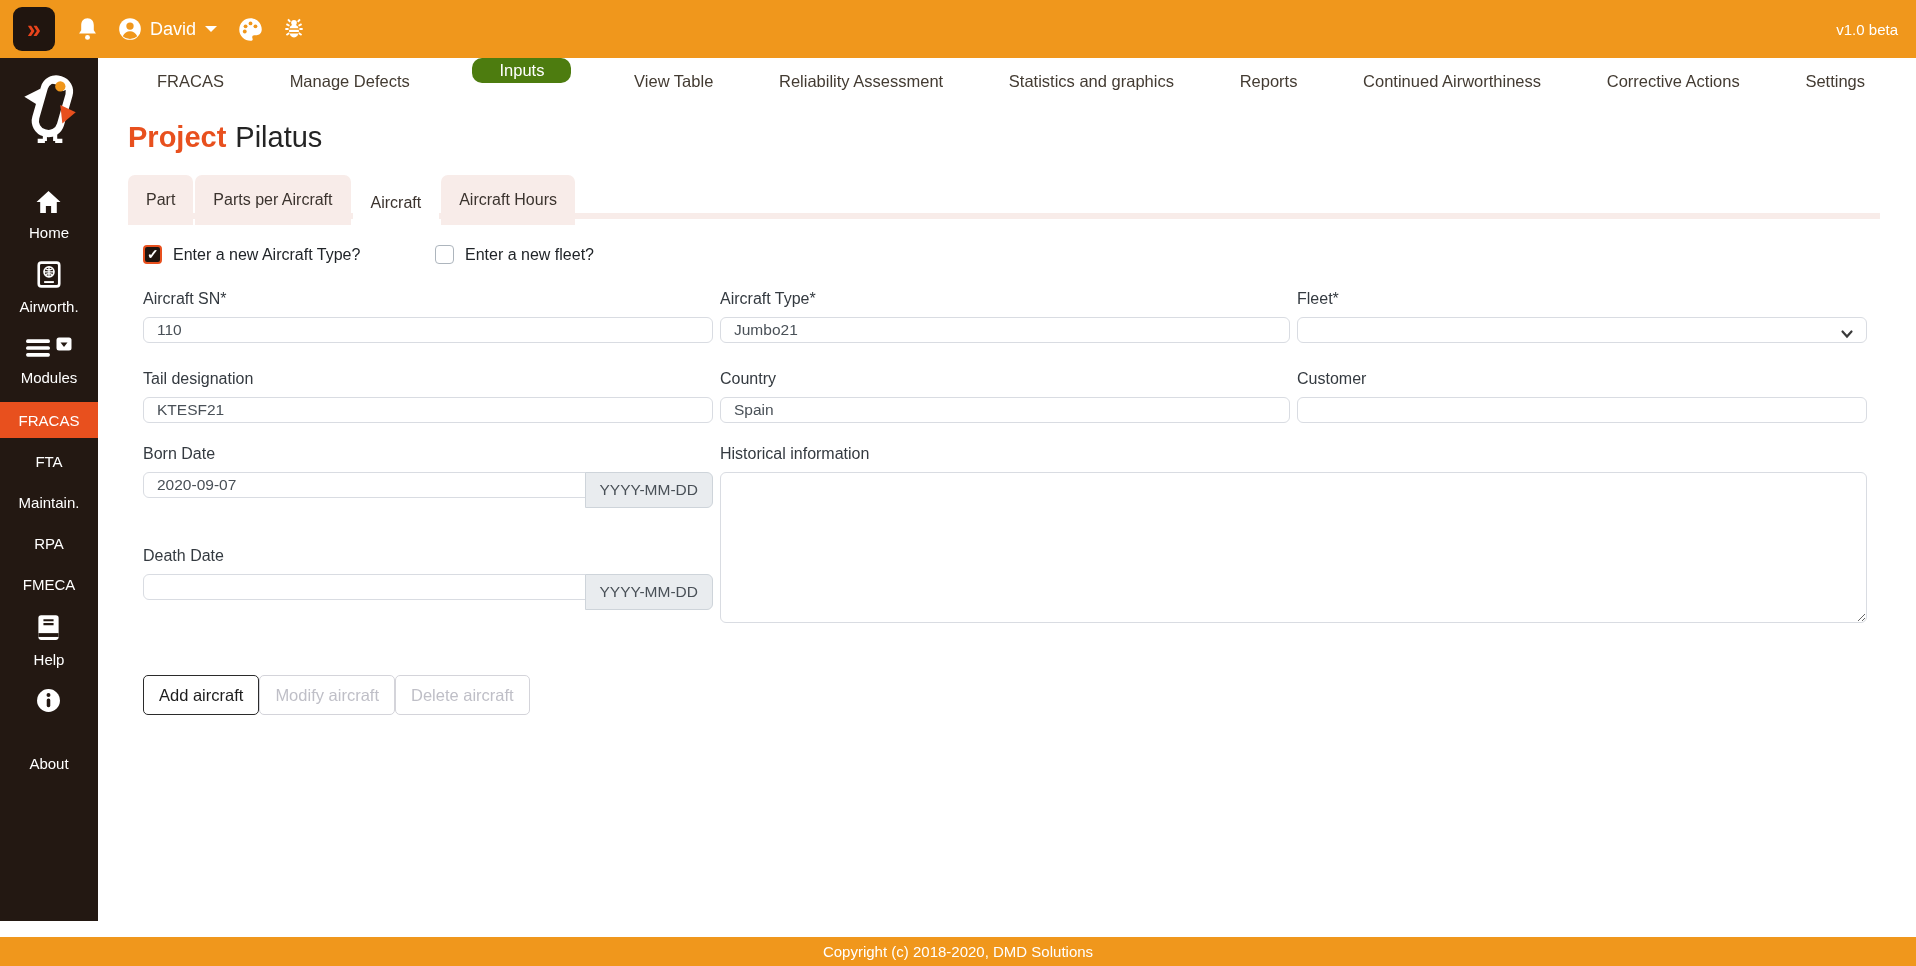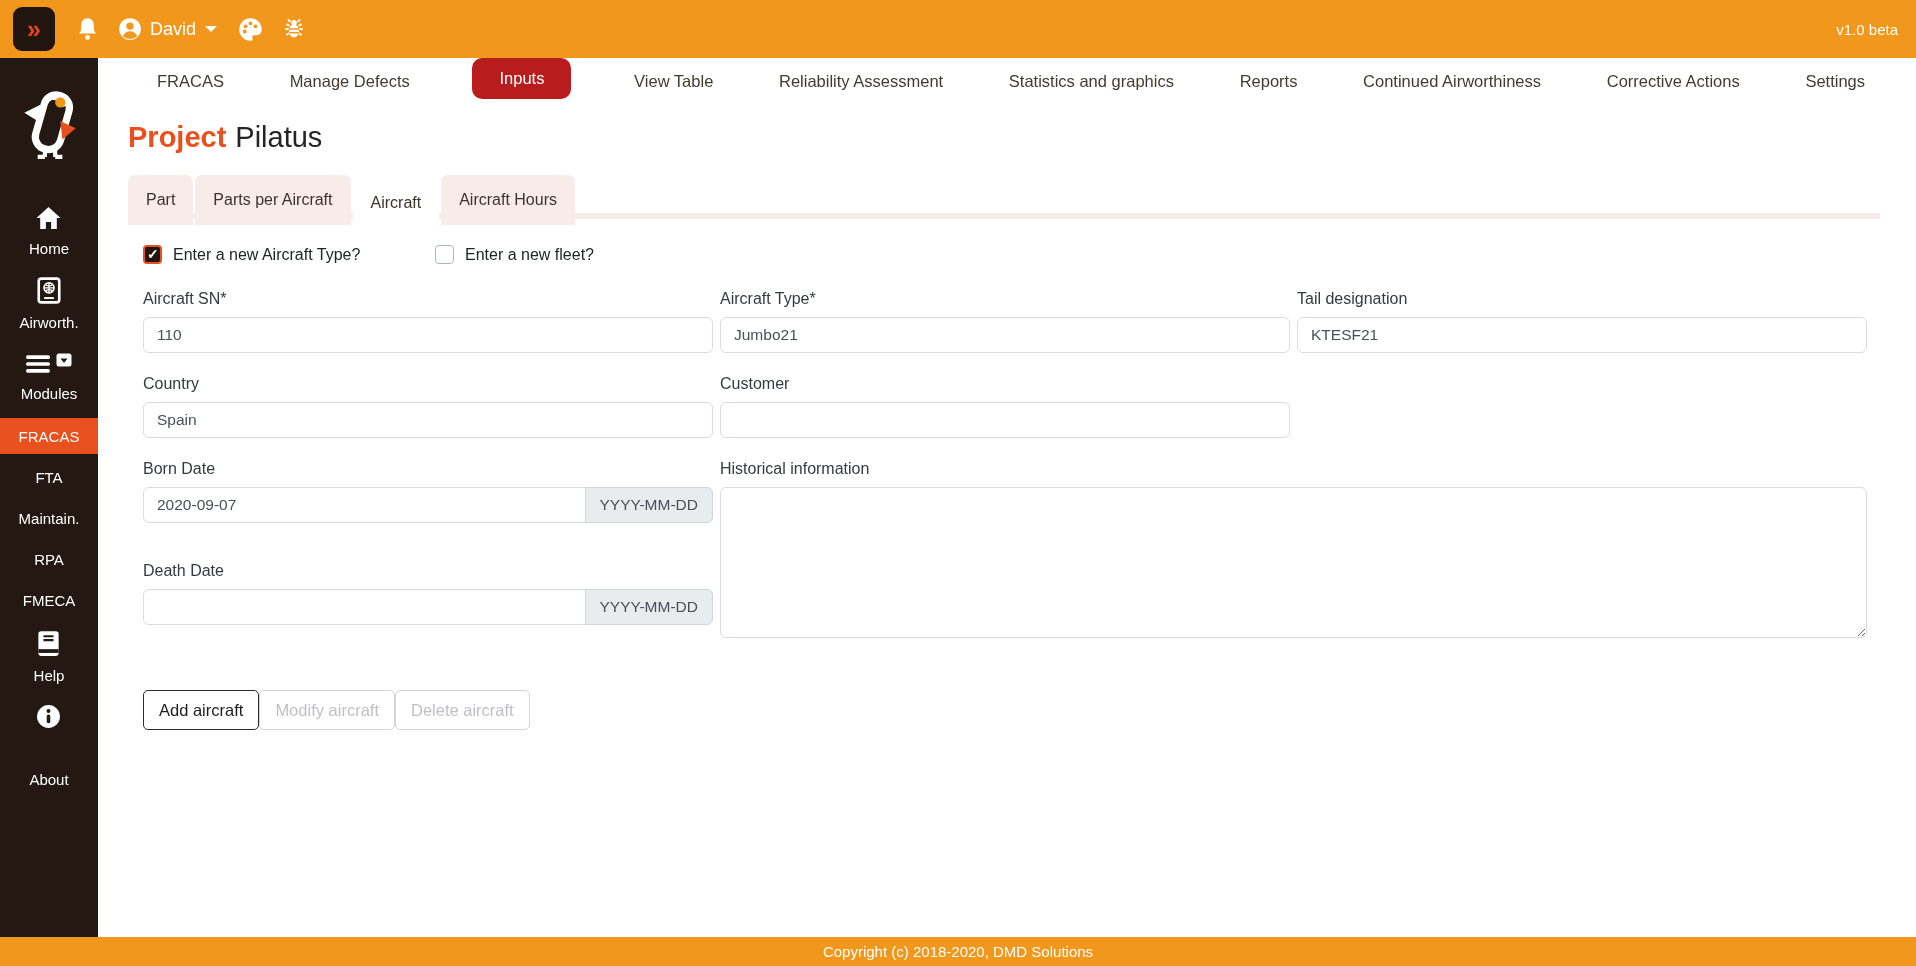--- a/index.html
+++ b/index.html
@@ -11,40 +11,40 @@
   .tb-icon{display:flex;align-items:center;justify-content:center;cursor:pointer;}
   .tb-bell{margin-left:19px;}
   .tb-user{margin-left:16px;display:flex;align-items:center;gap:7px;cursor:pointer;}
   .tb-user .uname{font-size:18px;color:#fff;}
   .caret-down{width:0;height:0;border-left:6px solid transparent;border-right:6px solid transparent;border-top:6px solid #fff;margin-left:2px;}
   .tb-palette{margin-left:20px;}
   .tb-bug{margin-left:17px;}
   .tb-version{margin-left:auto;margin-right:18px;font-size:15px;text-align:right;}
 
   
-  .sidebar{position:absolute;left:0;top:58px;width:98px;height:879px;background:#231812;display:flex;flex-direction:column;align-items:center;color:#fff;z-index:4;}
+  .sidebar{position:absolute;left:0;top:42px;width:98px;height:879px;background:#231812;display:flex;flex-direction:column;align-items:center;color:#fff;z-index:4;}
   .logo{margin-top:28px;}
   .side-item{display:flex;flex-direction:column;align-items:center;cursor:pointer;}
   .side-item .side-label{font-size:15px;margin-top:6px;color:#fff;}
   .si-home{margin-top:42px;}
   .si-airworth{margin-top:20px;}
   .si-modules{margin-top:22px;}
   .modules-icons{display:flex;align-items:flex-start;gap:5px;}
   .fracas-item{margin-top:16px;width:98px;height:36px;background:#E8501E;display:flex;align-items:center;justify-content:center;font-size:15px;cursor:pointer;}
   .side-text{font-size:15px;margin-top:24px;cursor:pointer;}
   .side-text.first{margin-top:15px;}
   .si-help{margin-top:21px;}
   .si-about{margin-top:20px;gap:32px;}
 
   
   .main{position:absolute;left:98px;top:58px;width:1818px;height:879px;background:#fff;}
 
   .nav{display:flex;justify-content:space-between;height:47px;padding:0 48px 0 56px;color:#433B32;font-size:16.5px;}
   .nav-item{display:flex;align-items:center;padding:0 3px;cursor:pointer;white-space:nowrap;}
-  .nav-item.active{background:#b91c1c;color:#fff;border-radius:10px;height:41px;align-self:flex-start;padding:0 27px;}
+  .nav-item.active{background:#4d7c0f;color:#fff;border-radius:10px;height:25px;align-self:flex-start;padding:0 27px;}
 
   .page-title{margin:16px 0 0 30px;font-size:29px;display:flex;align-items:baseline;gap:9px;}
   .pt-accent{color:#E8501E;font-weight:800;}
   .pt-rest{color:#242424;font-weight:500;}
 
   .tabstrip{position:relative;margin:21px 36px 0 30px;height:44px;}
   .tabs{display:flex;gap:2px;position:relative;z-index:2;}
   .tab{background:#F8ECE9;border-radius:7px 7px 0 0;height:38px;display:flex;align-items:center;padding:6px 18px;font-size:16px;color:#3B332E;cursor:pointer;}
   .tab.active{background:#fff;height:44px;}
   .tab-underline{position:absolute;left:0;right:0;top:38px;height:6px;background:#F8ECE9;z-index:1;}
@@ -54,21 +54,21 @@
   .checkgroup{display:flex;align-items:center;}
   .checkgroup.g1{width:292px;align-items:flex-end;}
   .cb{width:19px;height:19px;box-sizing:border-box;border:1px solid #ADB5BD;border-radius:4px;background:#fff;margin-right:11px;position:relative;cursor:pointer;flex:none;}
   .cb.checked{background:#20150F;border:2px solid #E8501E;}
   .cb.checked::after{content:"\2713";position:absolute;left:2px;top:-1px;color:#fff;font-size:14px;font-weight:bold;}
   .cb-label{font-size:16px;color:#212529;cursor:pointer;}
 
   .grid{display:grid;grid-template-columns:570px 570px 570px;column-gap:7px;margin-top:26px;}
   .fgroup{margin-bottom:22px;}
   .flabel{display:block;font-size:16px;color:#343A40;margin-bottom:9px;}
-  .fcontrol{width:100%;height:36px;box-sizing:border-box;border:1px solid #D9DCE2;border-radius:6px;padding:4px 13px;font-size:15.5px;color:#495057;outline:none;background:#fff;font-family:inherit;}
+  .fcontrol{width:100%;height:20px;box-sizing:border-box;border:1px solid #D9DCE2;border-radius:6px;padding:12px 13px;font-size:15.5px;color:#495057;outline:none;background:#fff;font-family:inherit;}
   .selwrap{position:relative;}
   .selwrap select{appearance:none;-webkit-appearance:none;-moz-appearance:none;}
   .sel-chevron{position:absolute;right:13px;top:10px;pointer-events:none;display:flex;}
   .input-group{display:flex;}
   .input-group .fcontrol{border-radius:6px 0 0 6px;flex:1;min-width:0;}
   .ig-addon{box-sizing:border-box;height:36px;background:#E9ECEF;border:1px solid #CED4DA;border-radius:0 6px 6px 0;margin-left:-1px;display:flex;align-items:center;padding:0 14px;font-size:15.5px;color:#495057;flex:none;}
   textarea.fcontrol{height:151px;resize:both;padding:8px 13px;line-height:1.35;}
   .g-hist{grid-column:2/4;grid-row:3/5;}
   .g-born{grid-column:1;grid-row:3;}
   .g-death{grid-column:1;grid-row:4;}
@@ -263,20 +263,33 @@
     <div class="grid">
 
       <div class="fgroup">
         <label class="flabel">Aircraft SN*</label>
         <input class="fcontrol" value="110" style="">
       </div>
       <div class="fgroup">
         <label class="flabel">Aircraft Type*</label>
         <input class="fcontrol" value="Jumbo21" style="">
       </div>
+      <div class="fgroup">
+        <label class="flabel">Fleet*</label>
+        <span class="selwrap" style="display:block;">
+          <select class="fcontrol">
+            <option>---</option>
+          </select>
+          <span class="sel-chevron">
+            <svg width="14" height="14" viewBox="0 0 14 14">
+                <path d="M2.5 4.5 7 9.5l4.5-5" stroke="#3A3A3A" stroke-width="2.2" fill="none" stroke-linecap="round"></path>
+              </svg>
+          </span>
+        </span>
+      </div>
 
       <div class="fgroup">
         <label class="flabel">Tail designation</label>
         <input class="fcontrol" value="KTESF21" style="">
       </div>
       <div class="fgroup">
         <label class="flabel">Country</label>
         <input class="fcontrol" value="Spain" style="">
       </div>
       <div class="fgroup">

